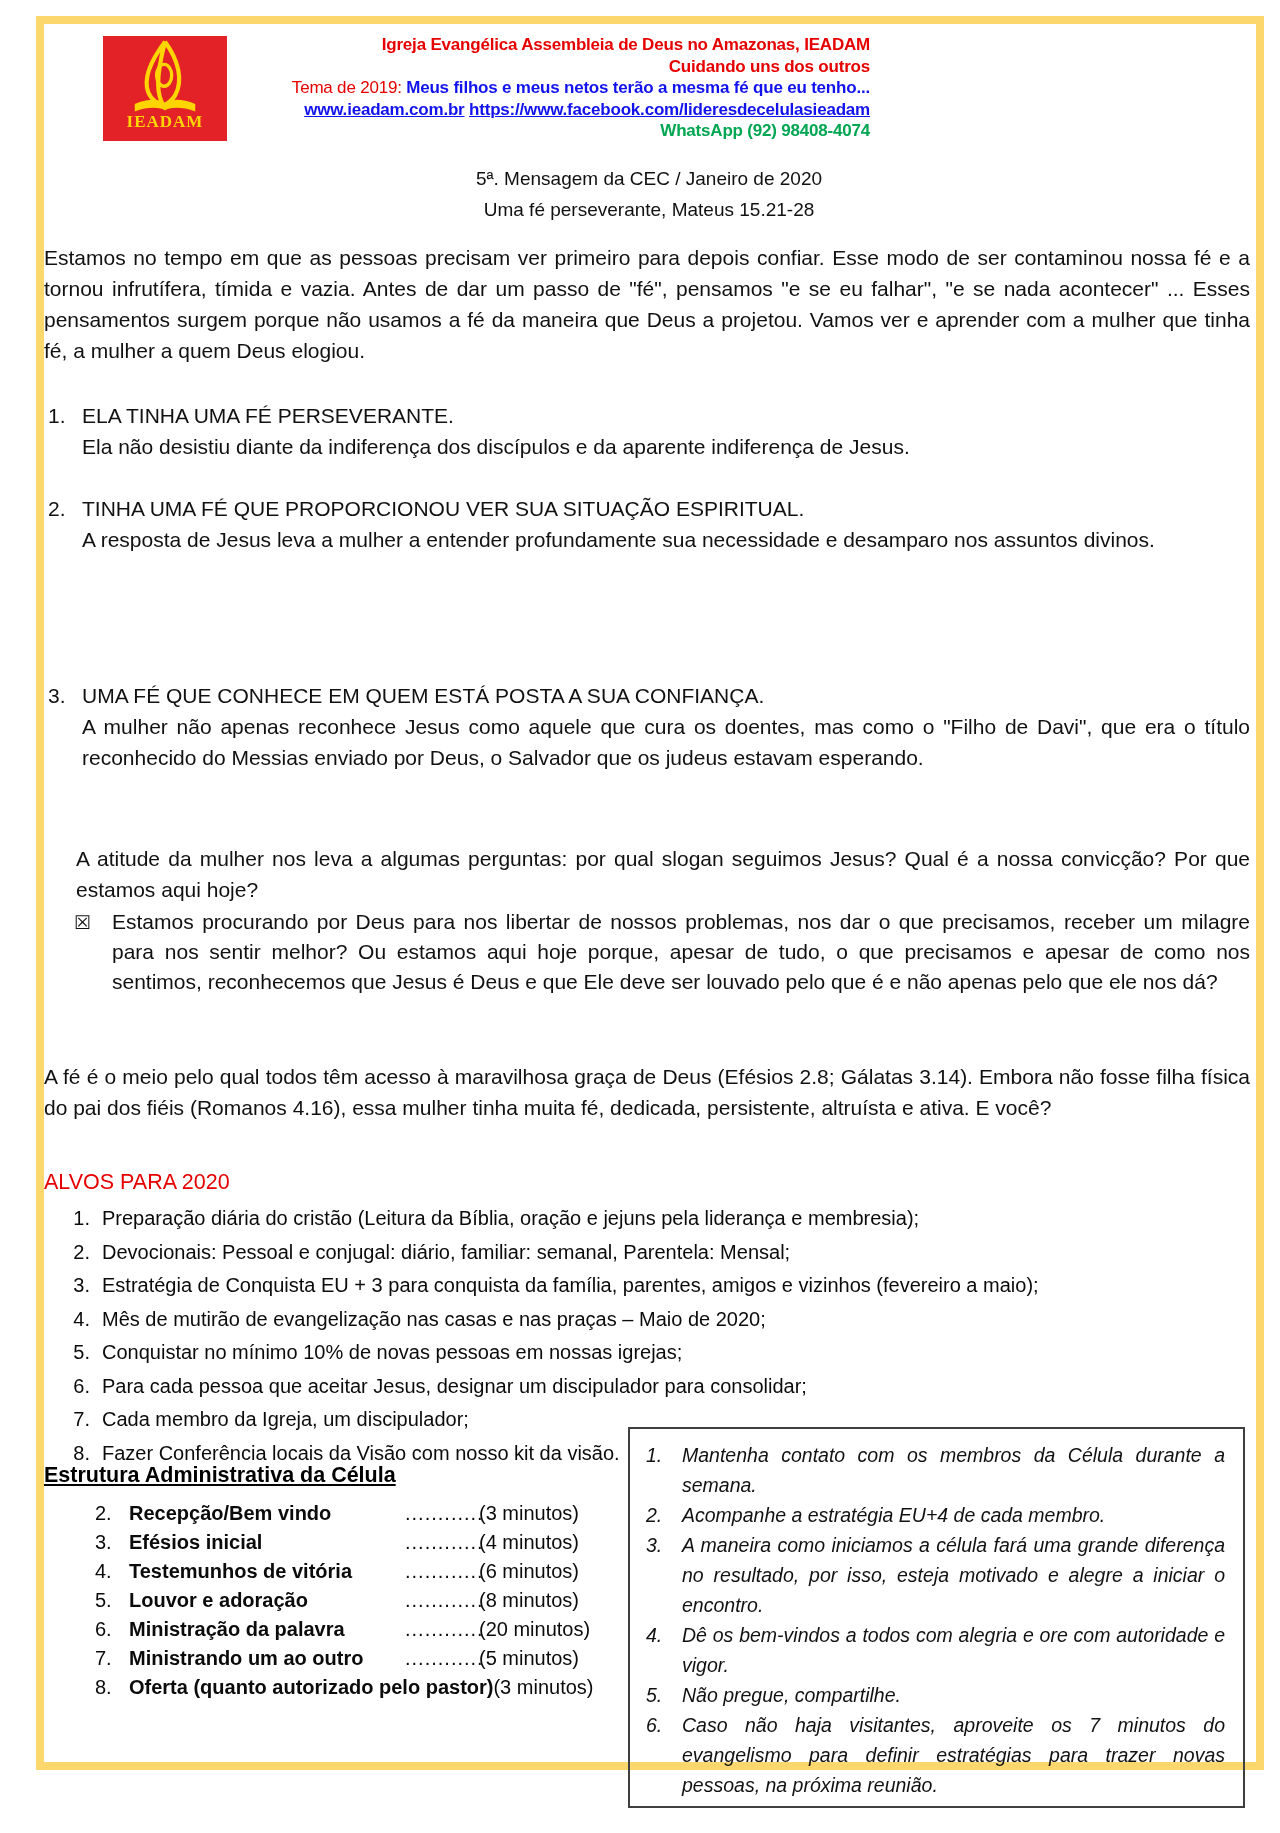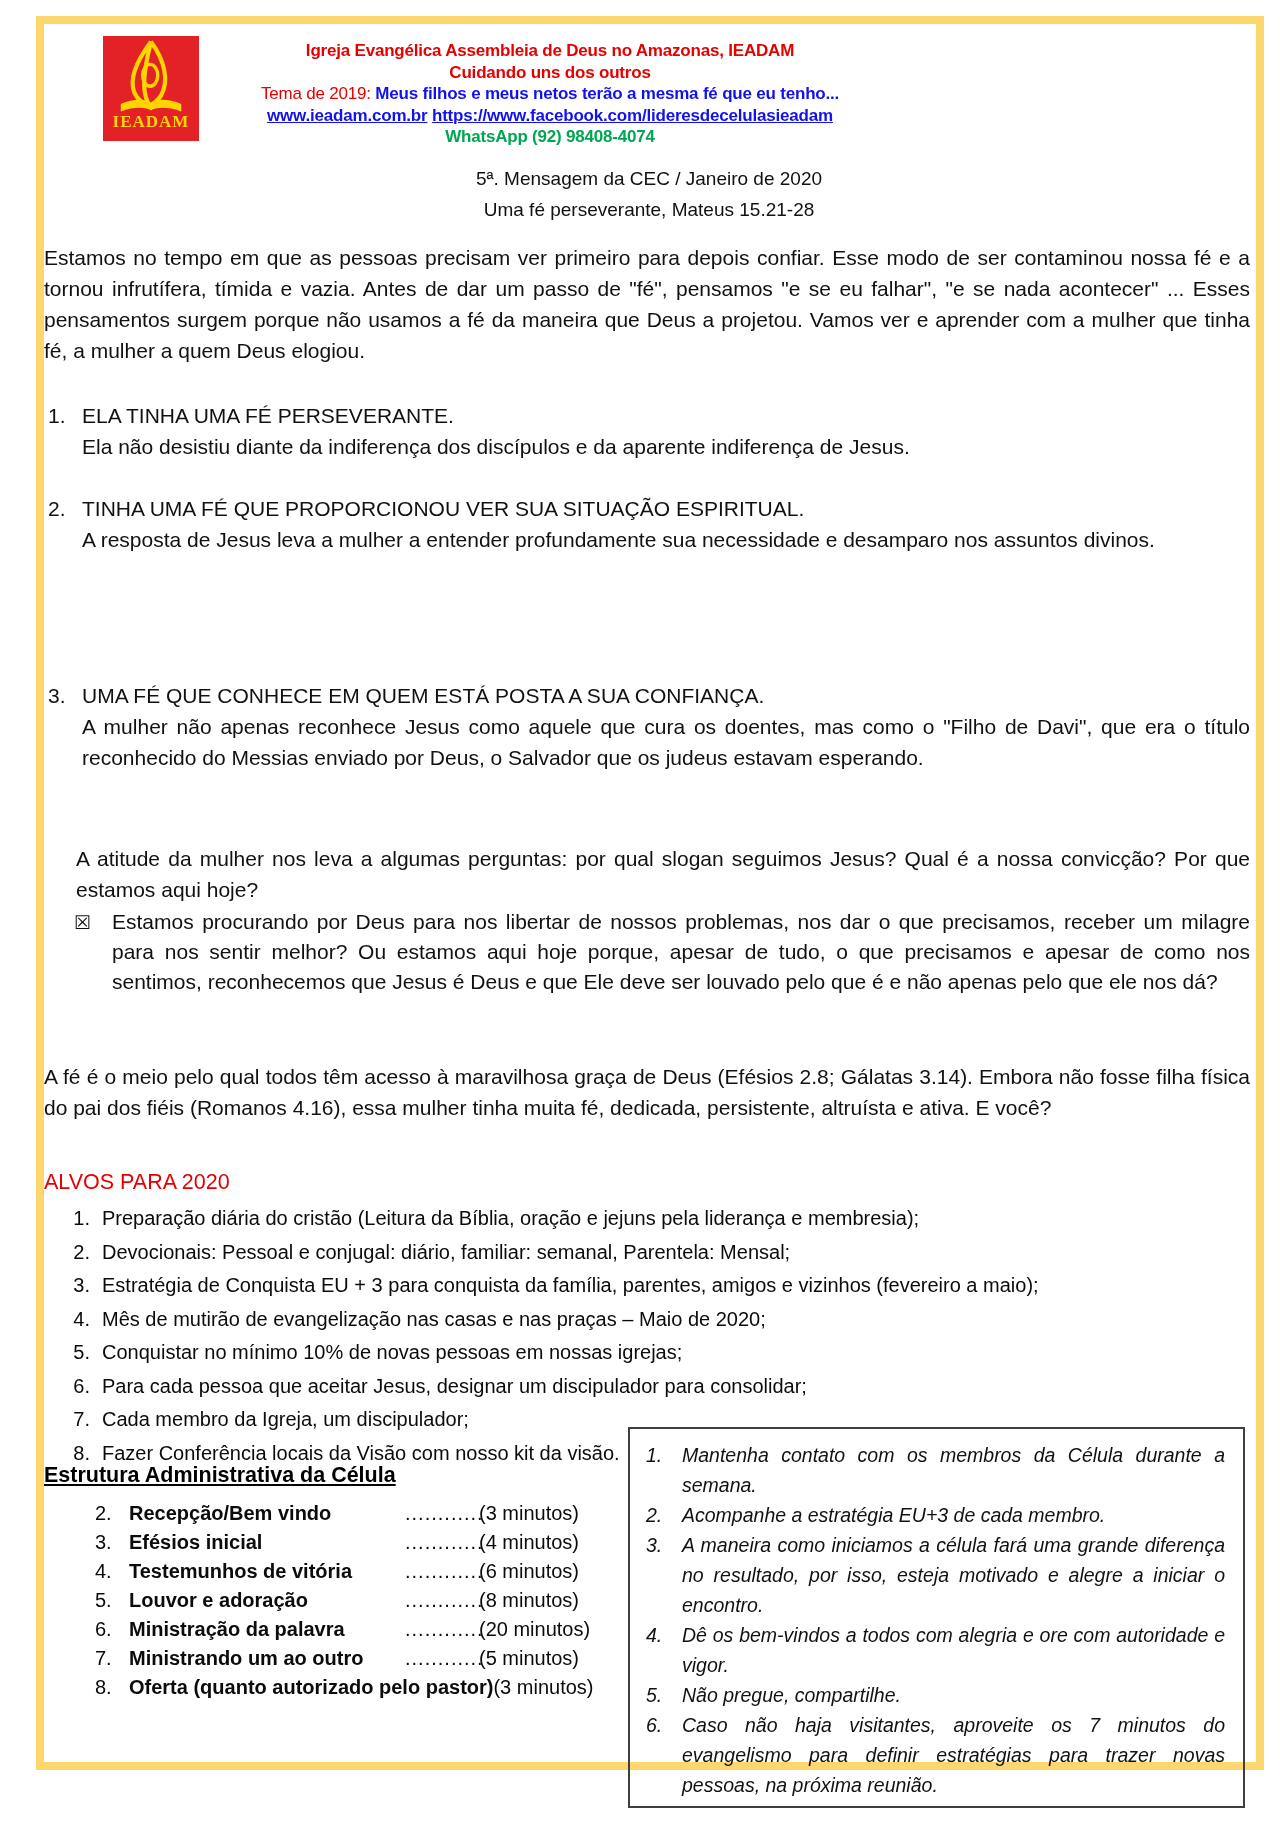--- a/index.html
+++ b/index.html
@@ -2,26 +2,26 @@
 <html lang="pt"><head>
 <meta charset="utf-8">
 <style>
   html,body{margin:0;padding:0;background:#ffffff;}
   .page{position:relative;width:1280px;height:1833px;background:#ffffff;overflow:hidden;
         font-family:"Liberation Sans",sans-serif;color:#0b0b0b;}
   .frame{position:absolute;left:36px;top:16px;width:1228px;height:1754px;
          border:8px solid #fbd76d;box-sizing:border-box;}
 
   
-  .logo{position:absolute;left:103px;top:36px;width:96px;height:105px;background:#e32227;
+  .logo{position:absolute;left:103px;top:36px;width:124px;height:105px;background:#e32227;
         display:flex;flex-direction:column;align-items:center;justify-content:flex-start;}
   .logo svg{display:block;margin-top:4px;}
   .logo-label{color:#ffd500;font-family:"Liberation Serif",serif;font-weight:bold;
               font-size:17px;letter-spacing:1px;margin-top:-2px;}
-  .hdr{position:absolute;left:230px;top:40px;width:640px;text-align:center;
+  .hdr{position:absolute;left:230px;top:34px;width:640px;text-align:right;
        font-size:17px;line-height:21.5px;font-weight:bold;letter-spacing:-0.2px;}
   .hdr .red{color:#e60000;}
   .hdr .tema-label{color:#e60000;font-weight:normal;}
   .hdr .blue{color:#1212ee;}
   .hdr a{color:#1212ee;text-decoration:underline;font-weight:bold;}
   .hdr .green{color:#00a651;}
 
   
   .title{position:absolute;left:44px;top:163px;width:1210px;text-align:center;
          font-size:19px;line-height:31px;color:#111;}
@@ -207,21 +207,21 @@
       </div>
   </div>
 
   <div class="notebox">
     <div class="nrow">
         <span class="n">1.</span>
         <span class="t">Mantenha contato com os membros da Célula durante a semana.</span>
       </div>
     <div class="nrow">
         <span class="n">2.</span>
-        <span class="t">Acompanhe a estratégia EU+3 de cada membro.</span>
+        <span class="t">Acompanhe a estratégia EU+4 de cada membro.</span>
       </div>
     <div class="nrow">
         <span class="n">3.</span>
         <span class="t">A maneira como iniciamos a célula fará uma grande diferença no resultado, por isso, esteja motivado e alegre a iniciar o encontro.</span>
       </div>
     <div class="nrow">
         <span class="n">4.</span>
         <span class="t">Dê os bem-vindos a todos com alegria e ore com autoridade e vigor.</span>
       </div>
     <div class="nrow">

